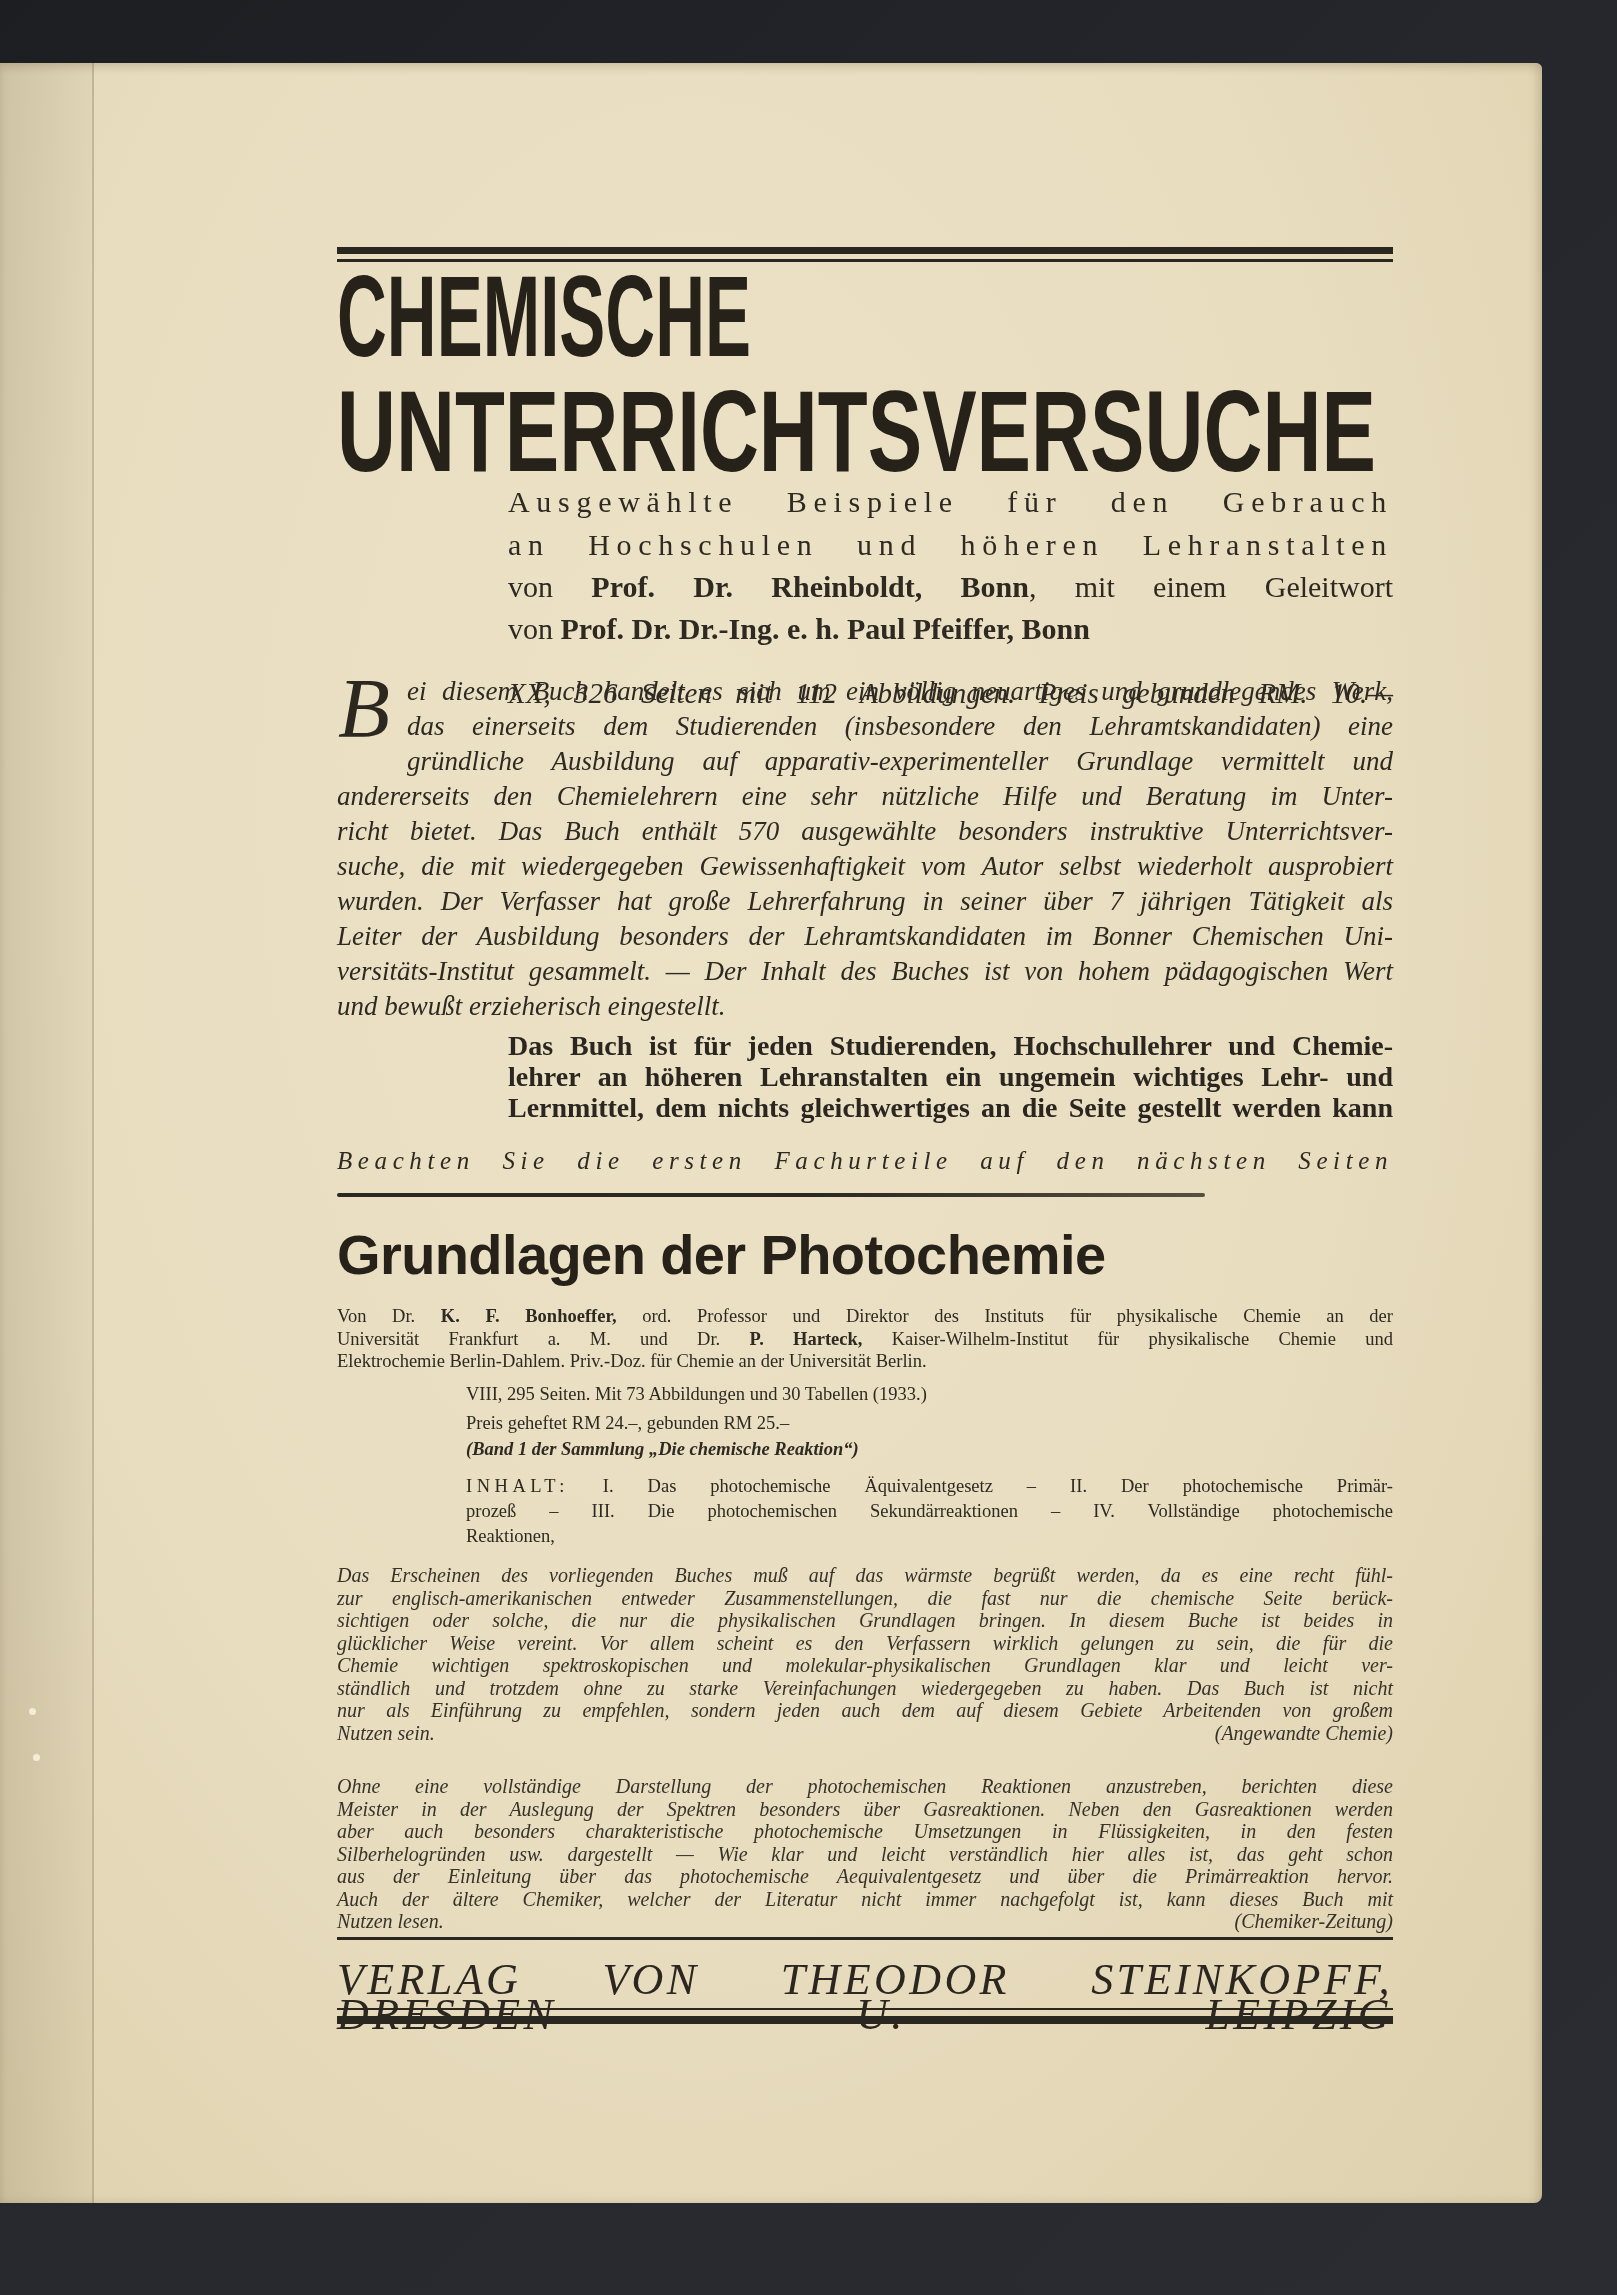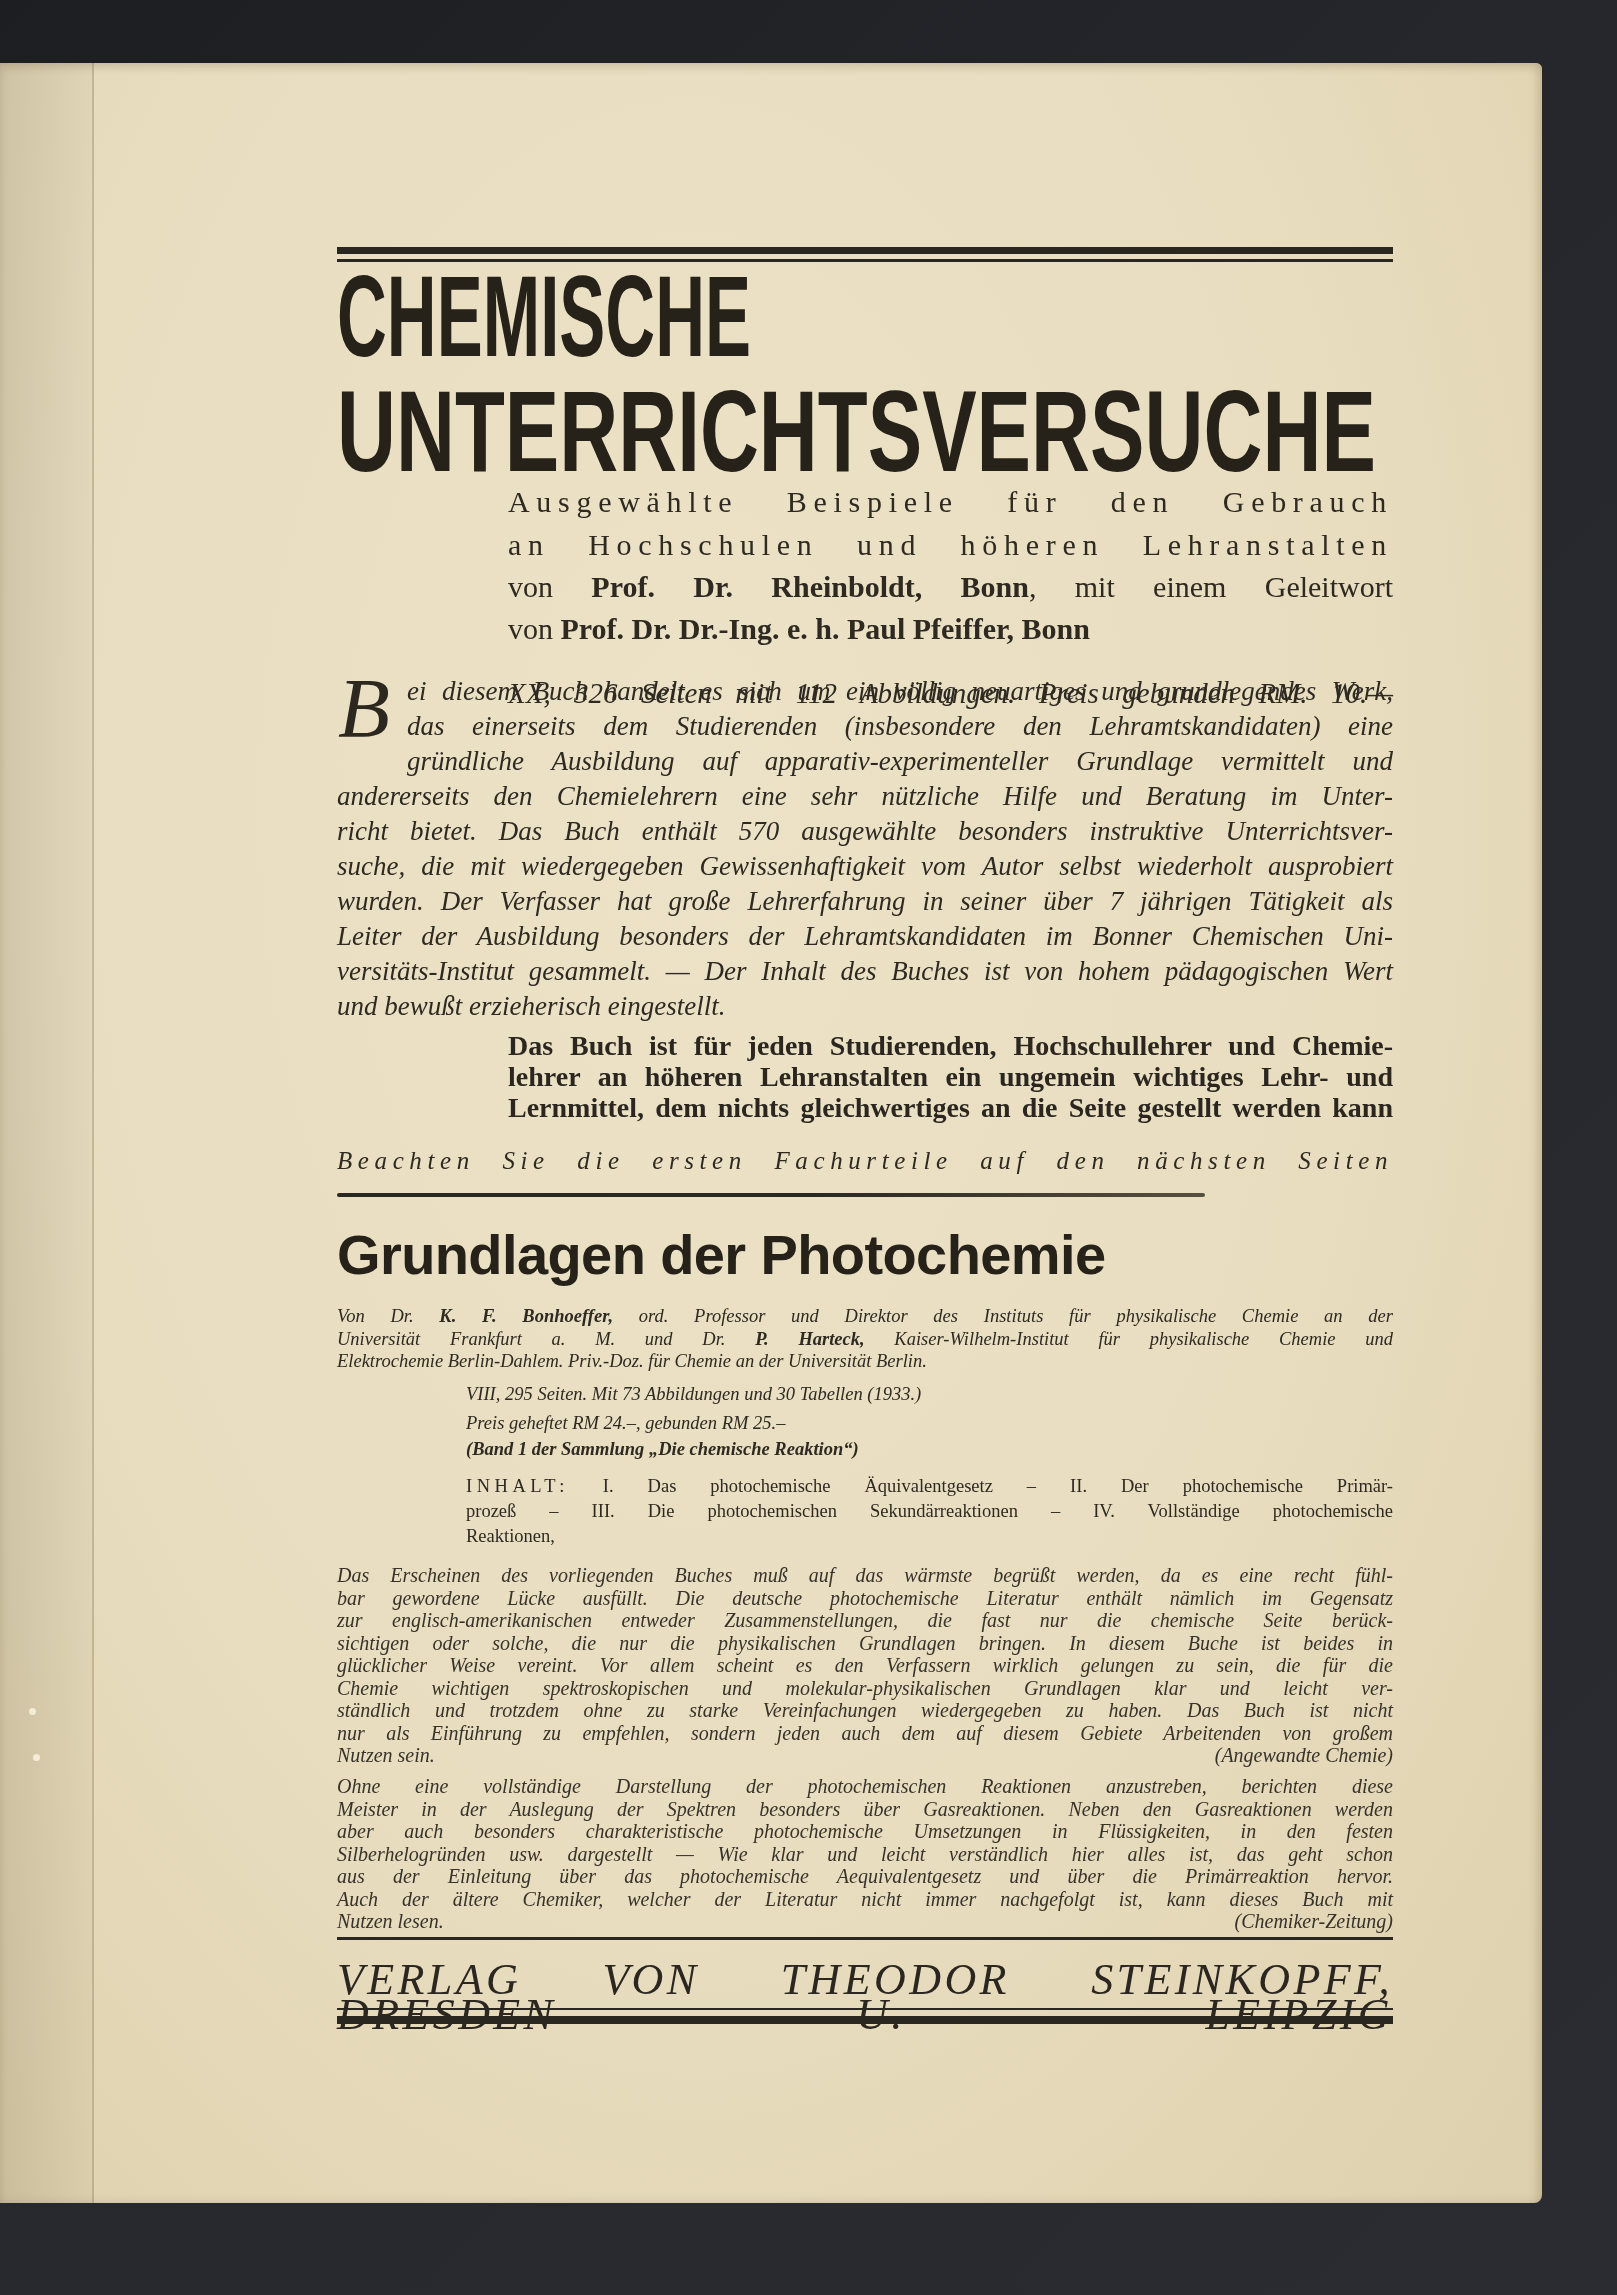--- a/index.html
+++ b/index.html
@@ -36,21 +36,21 @@
   .edition{font-style:italic;font-size:29px;word-spacing:3.4px;}
 
   .para1{font-style:italic;font-size:27px;line-height:35px;}
   .dropcap{float:left;font-style:italic;font-size:85px;line-height:63px;height:70px;
            padding:3.4px 17px 0 1.1px;color:#2c2820;}
   .boldp{font-weight:bold;font-size:28px;line-height:31px;color:#2b2720;}
   .note{font-style:italic;font-size:25px;letter-spacing:5.6px;line-height:28px;}
 
   .g-title{font-family:"Liberation Sans","DejaVu Sans",sans-serif;font-weight:bold;
            font-size:56px;line-height:74px;letter-spacing:-0.6px;color:#262219;white-space:nowrap;}
-  .small{font-size:18.5px;line-height:22.5px;font-style:italic;}
+  .small{font-size:18.5px;line-height:22.5px;}
   .inhalt{font-size:18.5px;line-height:25px;}
   .inh-label{letter-spacing:4.5px;}
   .review{font-style:italic;font-size:20px;line-height:22.5px;color:#37322a;}
   .lastline{display:flex;justify-content:space-between;}
   .publisher{font-style:italic;font-size:44px;line-height:35px;letter-spacing:3.4px;color:#2b2720;}
 </style>
 </head>
 <body>
 
 <div class="stage">
@@ -114,21 +114,20 @@
       <div class="blk small bold ital" style="top:1375px;left:129px;width:927px;">(Band 1 der Sammlung „Die chemische Reaktion“)</div>
 
       <div class="blk inhalt" style="top:1411px;left:129px;width:927px;">
         <div class="just"><span class="inh-label">INHALT:</span><span> I. Das photochemische Äquivalentgesetz – II. Der photochemische Primär-</span></div>
         <div class="just">prozeß – III. Die photochemischen Sekundärreaktionen – IV. Vollständige photochemische</div>
         <div>Reaktionen,</div>
       </div>
 
       <div class="blk review" style="top:1501px;">
         <div class="just">Das Erscheinen des vorliegenden Buches muß auf das wärmste begrüßt werden, da es eine recht fühl-</div>
-        <div class="just">bar gewordene Lücke ausfüllt. Die deutsche photochemische Literatur enthält nämlich im Gegensatz</div>
         <div class="just">zur englisch-amerikanischen entweder Zusammenstellungen, die fast nur die chemische Seite berück-</div>
         <div class="just">sichtigen oder solche, die nur die physikalischen Grundlagen bringen. In diesem Buche ist beides in</div>
         <div class="just">glücklicher Weise vereint. Vor allem scheint es den Verfassern wirklich gelungen zu sein, die für die</div>
         <div class="just">Chemie wichtigen spektroskopischen und molekular-physikalischen Grundlagen klar und leicht ver-</div>
         <div class="just">ständlich und trotzdem ohne zu starke Vereinfachungen wiedergegeben zu haben. Das Buch ist nicht</div>
         <div class="just">nur als Einführung zu empfehlen, sondern jeden auch dem auf diesem Gebiete Arbeitenden von großem</div>
         <div class="lastline">
           <span>Nutzen sein.</span>
           <span>(Angewandte Chemie)</span>
         </div>

